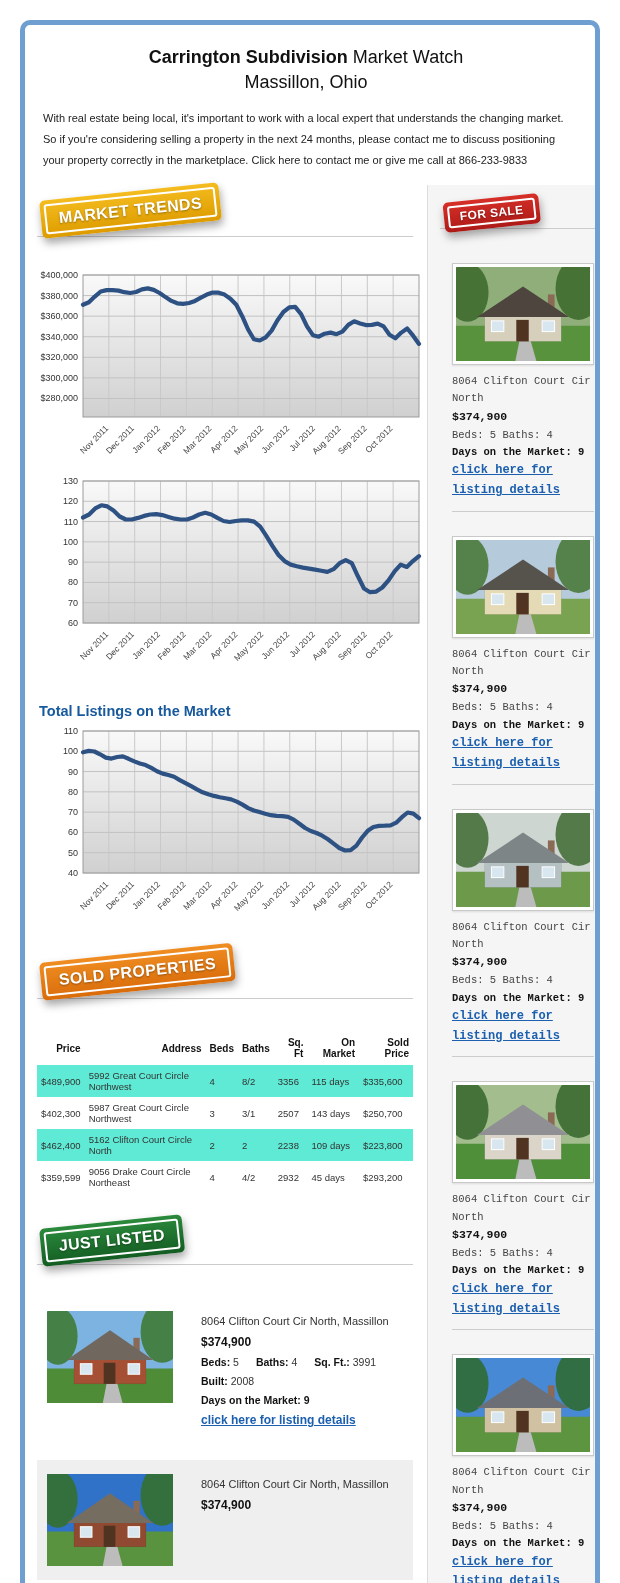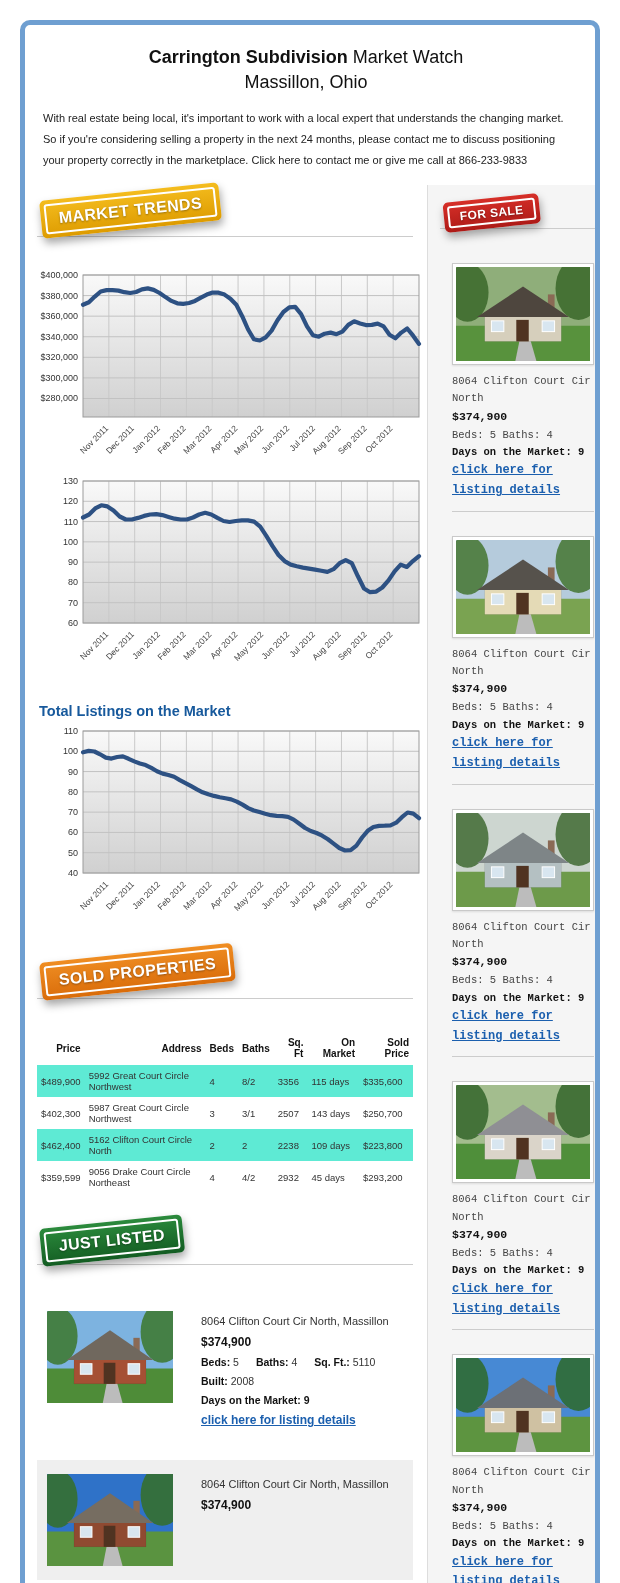--- a/index.html
+++ b/index.html
@@ -326,21 +326,21 @@
             <rect x="37" y="55" width="13" height="11" fill="#d8e6f0" stroke="#ffffff" stroke-width="1"></rect>
             <rect x="90" y="55" width="13" height="11" fill="#d8e6f0" stroke="#ffffff" stroke-width="1"></rect>
             <rect x="63" y="54" width="13" height="22" fill="#503321"></rect>
           </svg>
         <div class="jl-info">
           <div class="jl-address">8064 Clifton Court Cir North, Massillon</div>
           <div class="jl-price">$374,900</div>
           <div class="jl-specs">
             <span class="spec"><b>Beds:</b> <span>5</span></span>
             <span class="spec"><b>Baths:</b> <span>4</span></span>
-            <span class="spec"><b>Sq. Ft.:</b> <span>5110</span></span>
+            <span class="spec"><b>Sq. Ft.:</b> <span>3991</span></span>
             <span class="spec"><b>Built:</b> <span>2008</span></span>
           </div>
           <div class="jl-days">Days on the Market: 9</div>
           <a class="listing-link">click here for listing details</a>
         </div>
       </div>
 
       <div class="jl-item alt">
         <svg class="jl-photo" viewBox="0 0 140 96" preserveAspectRatio="none">
             <rect x="0" y="0" width="140" height="64" fill="#2f72c8"></rect>

